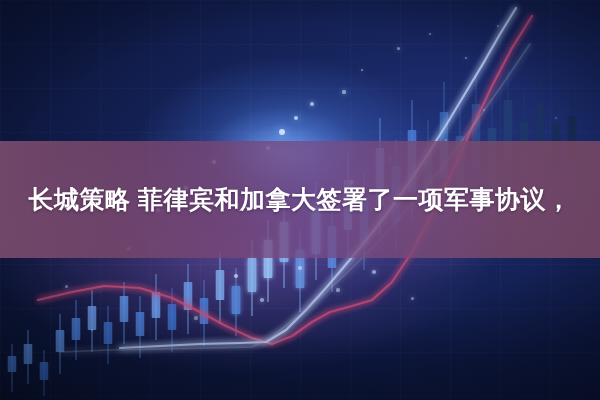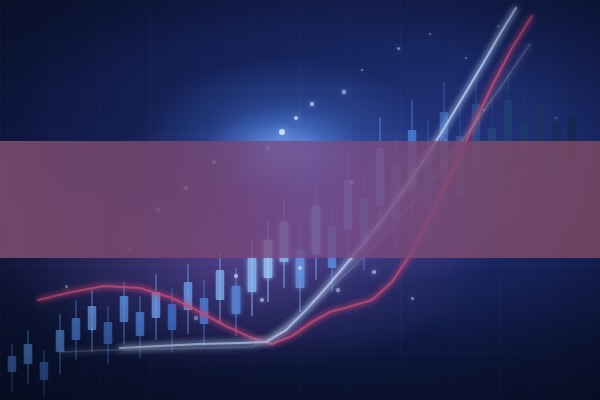--- a/index.html
+++ b/index.html
@@ -307,15 +307,16 @@
       <div class="particle" style="left: 482.8px; top: 108.8px; width: 2.4px; height: 2.4px; opacity: 0.35; box-shadow: rgba(180, 215, 255, 0.85) 0px 0px 3.84px;"></div>
       <div class="particle" style="left: 518.8px; top: 158.8px; width: 2.4px; height: 2.4px; opacity: 0.3; box-shadow: rgba(180, 215, 255, 0.85) 0px 0px 3.84px;"></div>
       <div class="particle" style="left: 554.9px; top: 116.9px; width: 2.2px; height: 2.2px; opacity: 0.28; box-shadow: rgba(180, 215, 255, 0.85) 0px 0px 3.52px;"></div>
       <div class="particle" style="left: 350.4px; top: 180.4px; width: 3.2px; height: 3.2px; opacity: 0.5; box-shadow: rgba(180, 215, 255, 0.85) 0px 0px 5.12px;"></div>
       <div class="particle" style="left: 388.6px; top: 158.6px; width: 2.8px; height: 2.8px; opacity: 0.45; box-shadow: rgba(180, 215, 255, 0.85) 0px 0px 4.48px;"></div>
       <div class="particle" style="left: 422.7px; top: 194.7px; width: 2.6px; height: 2.6px; opacity: 0.38; box-shadow: rgba(180, 215, 255, 0.85) 0px 0px 4.16px;"></div>
     </div>
   <div class="layer" id="bg-vignette"></div>
 
   <div id="headline-band">
+    <div class="headline-line">长城策略 菲律宾和加拿大签署了一项军事协议，</div>
   </div>
 
 </div>
 
 </body></html>

